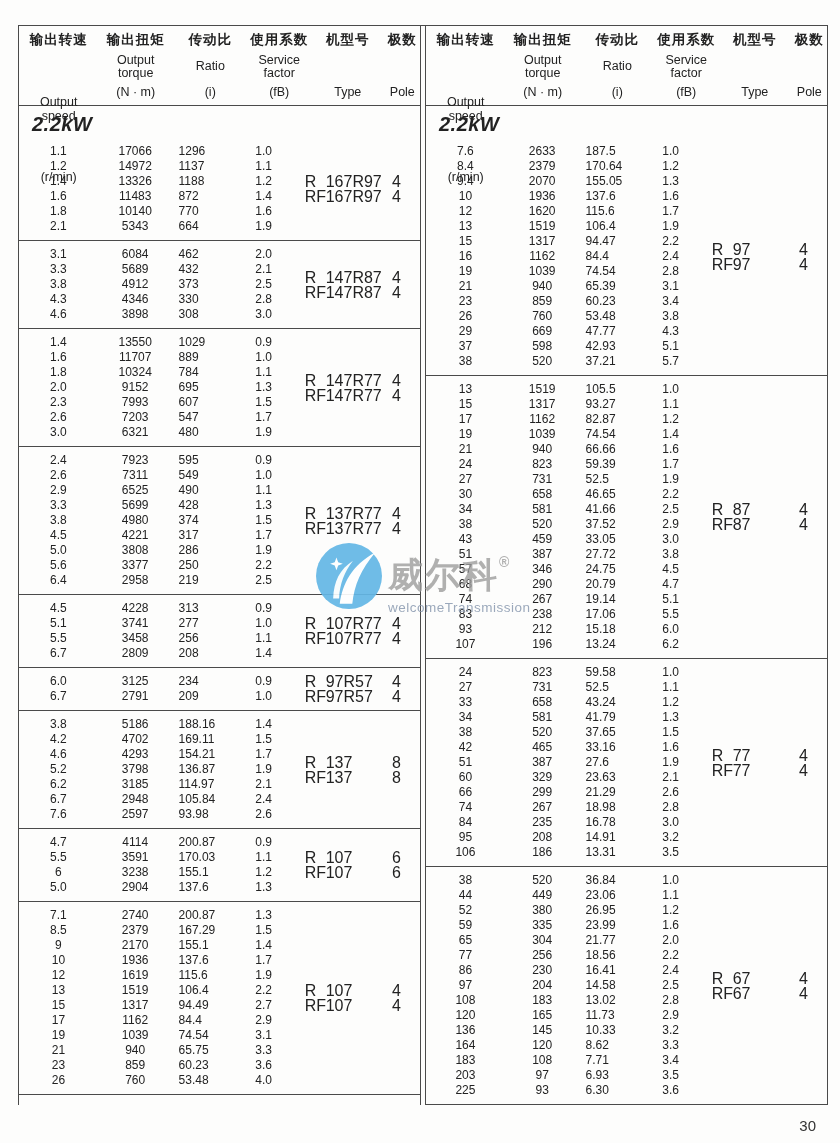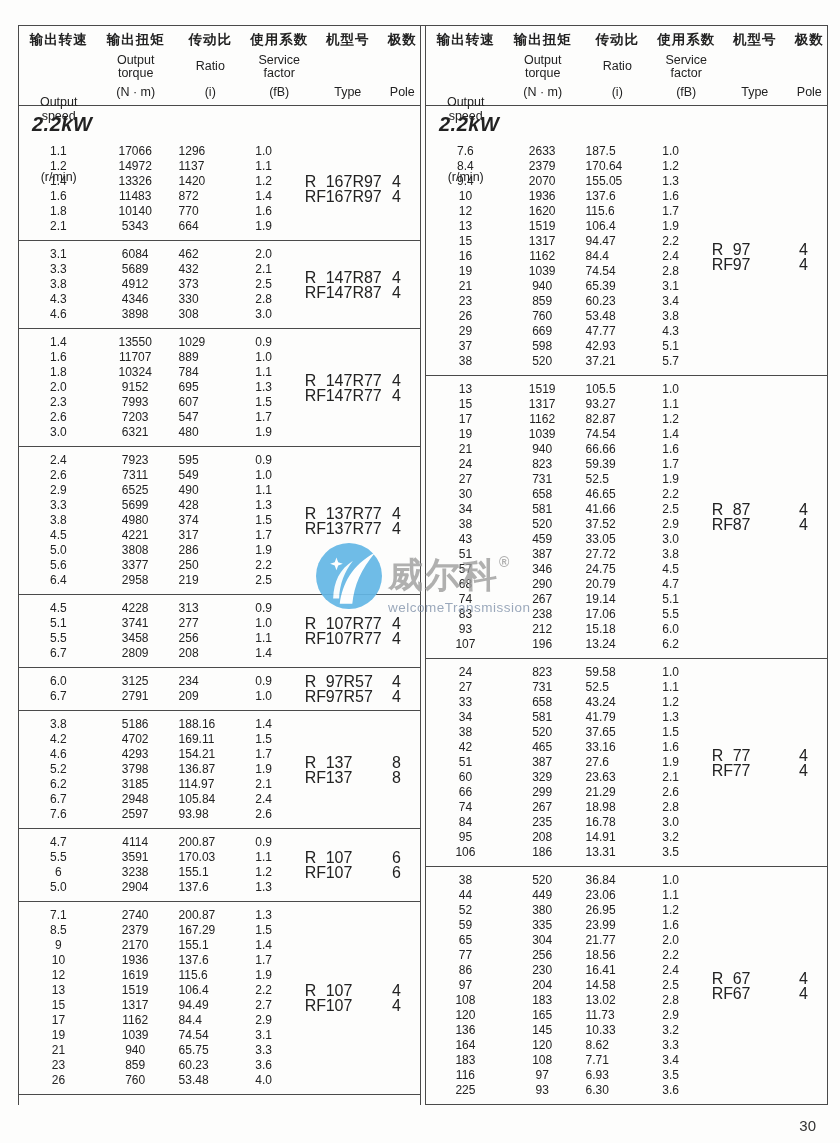--- a/index.html
+++ b/index.html
@@ -114,21 +114,21 @@
               </div>
               <div class="row">
                 <div class="cell c-speed">1.2</div>
                 <div class="cell c-torque">14972</div>
                 <div class="cell c-ratio">1137</div>
                 <div class="cell c-fb">1.1</div>
               </div>
               <div class="row">
                 <div class="cell c-speed">1.4</div>
                 <div class="cell c-torque">13326</div>
-                <div class="cell c-ratio">1420</div>
+                <div class="cell c-ratio">1188</div>
                 <div class="cell c-fb">1.2</div>
               </div>
               <div class="row">
                 <div class="cell c-speed">1.6</div>
                 <div class="cell c-torque">11483</div>
                 <div class="cell c-ratio">872</div>
                 <div class="cell c-fb">1.4</div>
               </div>
               <div class="row">
                 <div class="cell c-speed">1.8</div>
@@ -1006,21 +1006,21 @@
                 <div class="cell c-ratio">8.62</div>
                 <div class="cell c-fb">3.3</div>
               </div>
               <div class="row">
                 <div class="cell c-speed">183</div>
                 <div class="cell c-torque">108</div>
                 <div class="cell c-ratio">7.71</div>
                 <div class="cell c-fb">3.4</div>
               </div>
               <div class="row">
-                <div class="cell c-speed">116</div>
+                <div class="cell c-speed">203</div>
                 <div class="cell c-torque">97</div>
                 <div class="cell c-ratio">6.93</div>
                 <div class="cell c-fb">3.5</div>
               </div>
               <div class="row">
                 <div class="cell c-speed">225</div>
                 <div class="cell c-torque">93</div>
                 <div class="cell c-ratio">6.30</div>
                 <div class="cell c-fb">3.6</div>
               </div>

